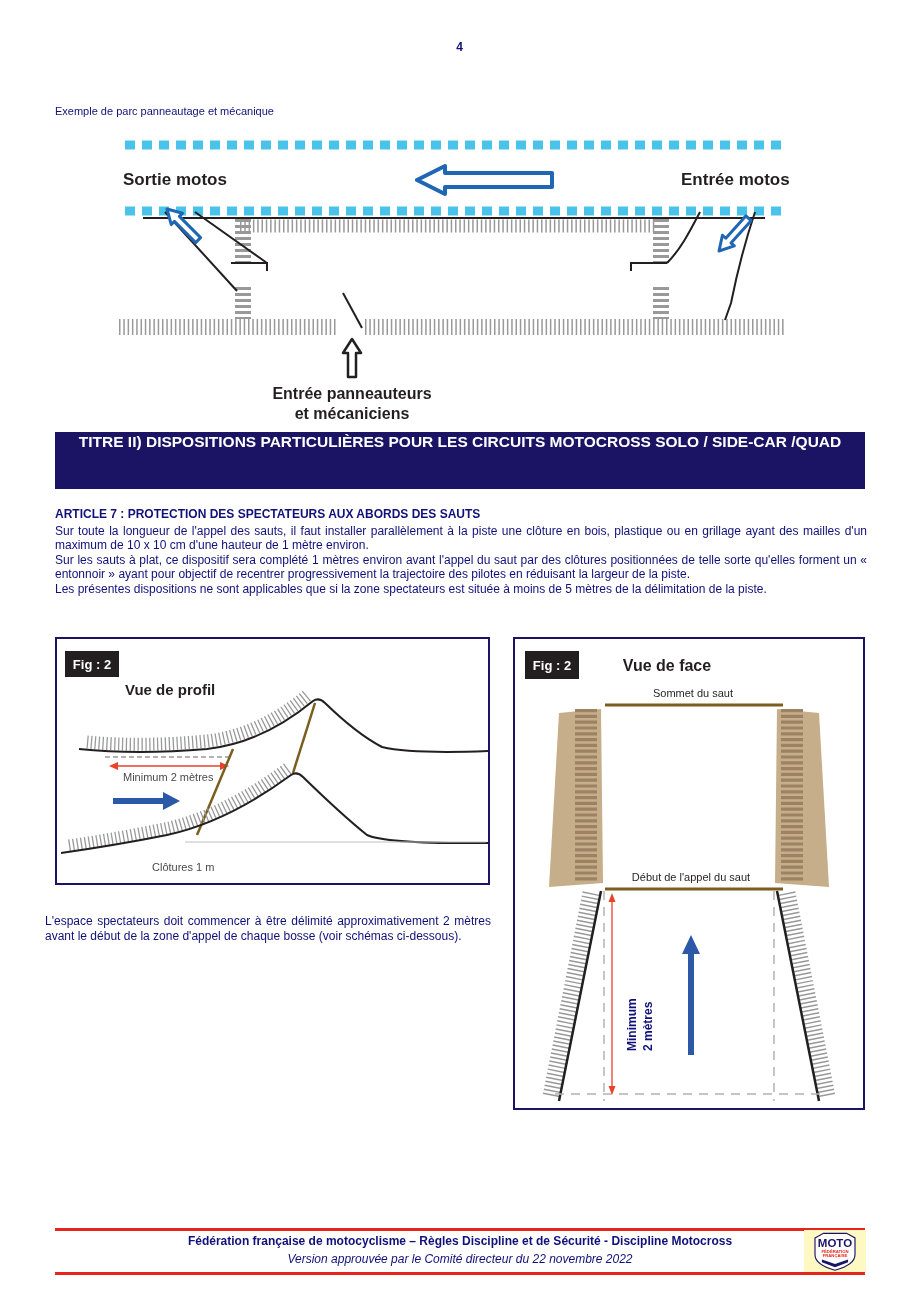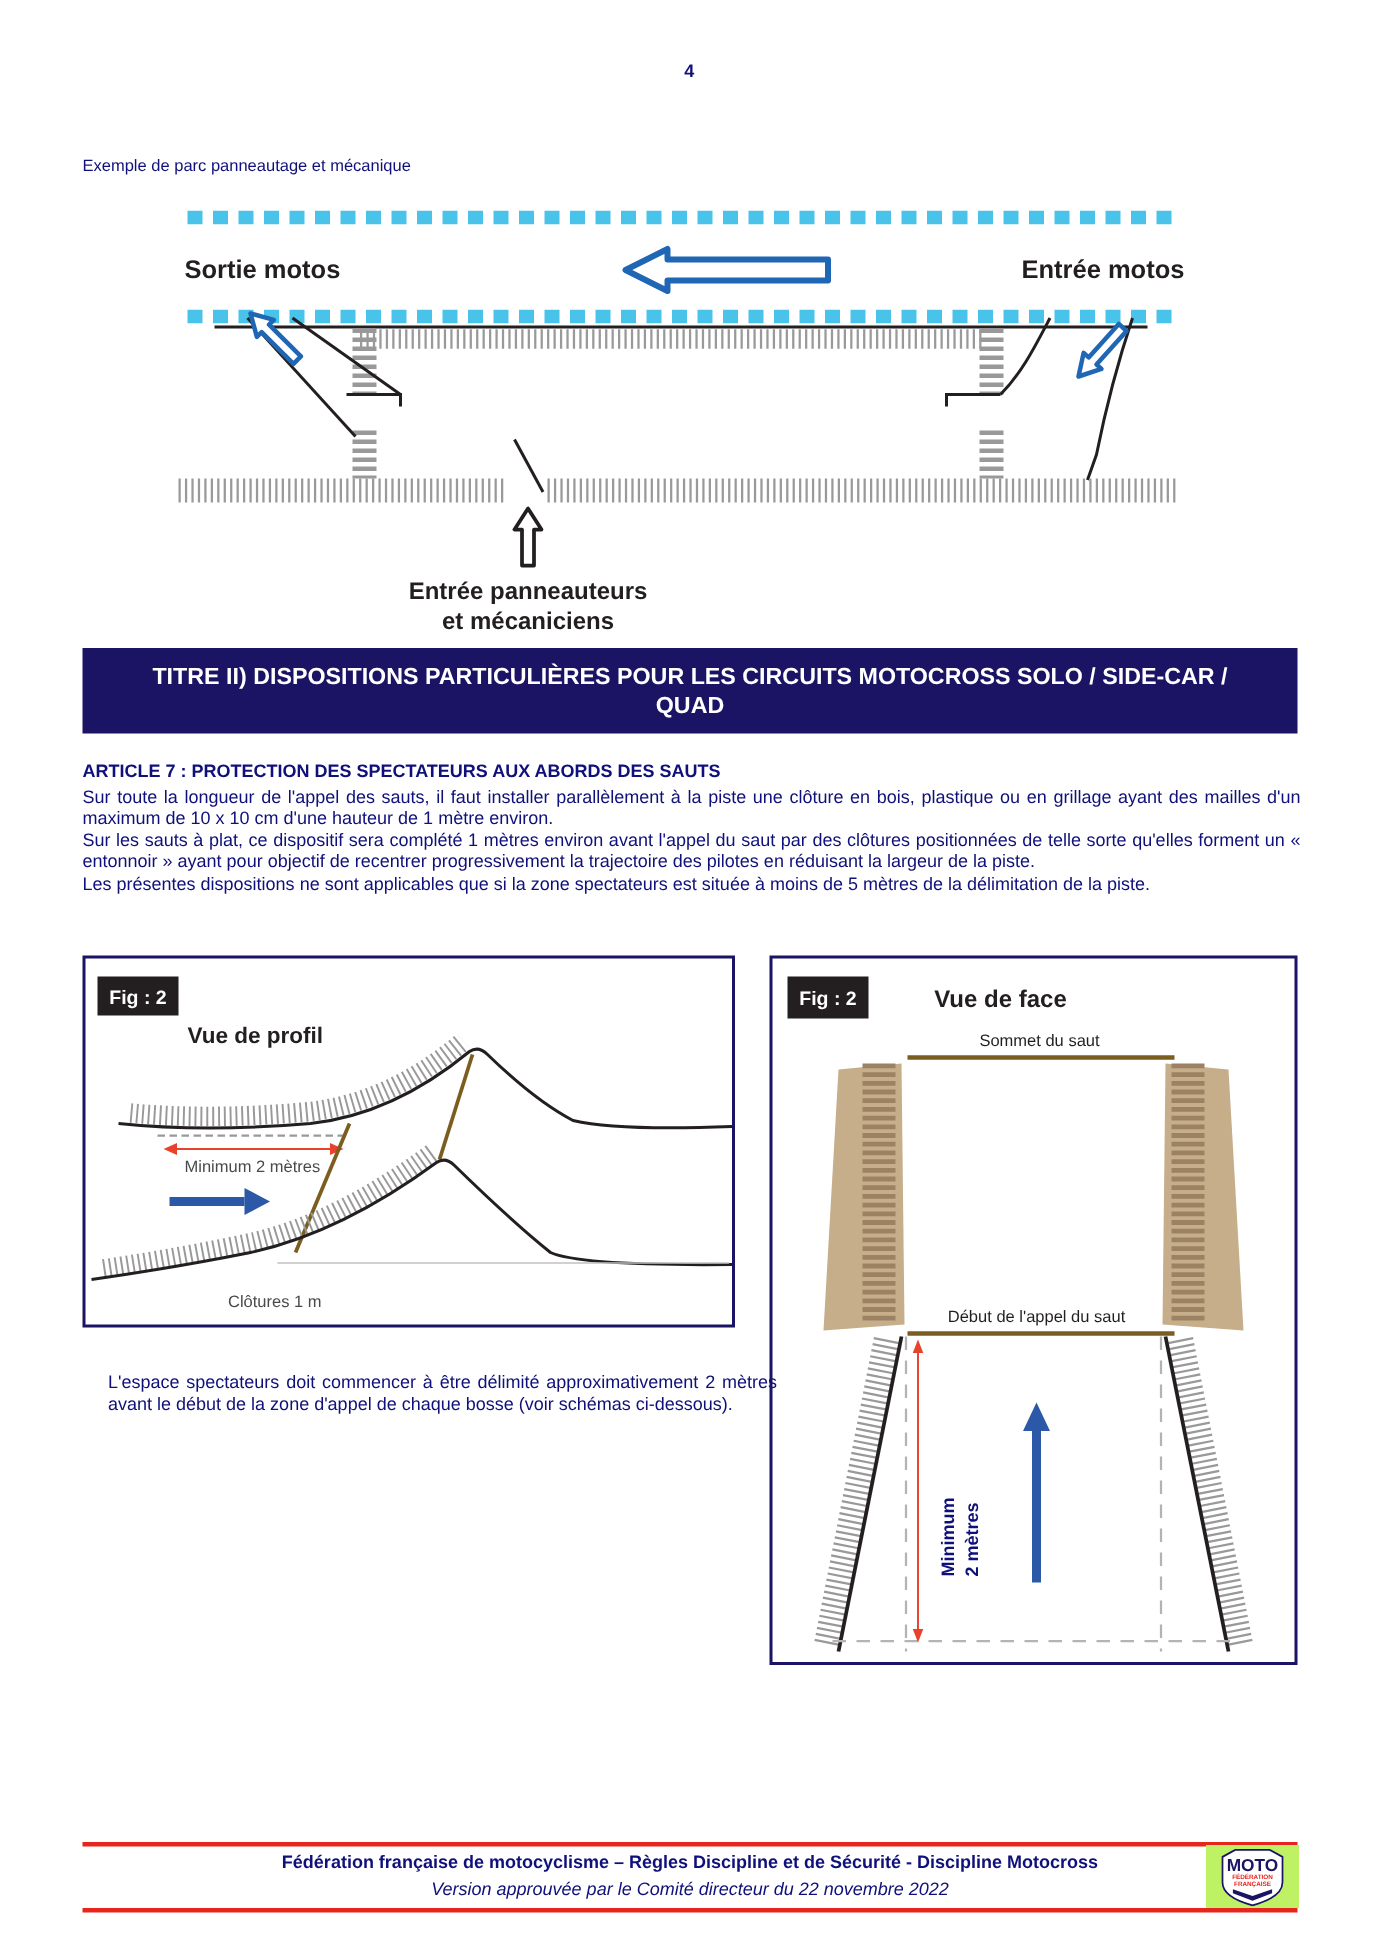--- a/index.html
+++ b/index.html
@@ -3,32 +3,32 @@
 <meta charset="utf-8">
 <style>
   html,body{margin:0;padding:0;background:#ffffff;}
   #page{position:relative;width:919px;height:1300px;background:#ffffff;overflow:hidden;
         font-family:"Liberation Sans", sans-serif;color:#10107a;}
   .abs{position:absolute;}
   #page-number{top:40px;left:0;width:919px;text-align:center;font-size:12px;font-weight:bold;}
   #caption{top:105px;left:55px;width:760px;font-size:11px;}
   #diagram1{top:123px;left:115px;}
   #title-banner{top:432px;left:55px;width:810px;height:57px;background:#1b1464;color:#ffffff;
-    display:flex;flex-direction:column;justify-content:center;align-items:center;
+    display:flex;justify-content:center;align-items:flex-start;
     font-weight:bold;font-size:15.5px;line-height:19px;text-align:center;}
   #article{top:507px;left:55px;width:812px;font-size:12px;line-height:14.6px;}
   #article .heading{font-weight:bold;margin-bottom:2px;}
   #article p{margin:0;text-align:justify;}
   #fig-profile-box{top:637px;left:55px;width:435px;height:248px;border:2px solid #1b1464;box-sizing:border-box;background:#fff;}
   #fig-face-box{top:637px;left:513px;width:352px;height:473px;border:2px solid #1b1464;box-sizing:border-box;background:#fff;}
-  #spectator-para{top:914px;left:72px;width:446px;font-size:12px;line-height:15px;text-align:justify;}
+  #spectator-para{top:914px;left:45px;width:446px;font-size:12px;line-height:15px;text-align:justify;}
   .redline{left:55px;width:810px;height:3px;background:#e8251d;}
   #footer-line1{top:1234px;left:55px;width:810px;text-align:center;font-weight:bold;font-size:12px;}
   #footer-line2{top:1252px;left:55px;width:810px;text-align:center;font-style:italic;font-size:12px;}
-  #logo-box{top:1230px;left:804px;width:62px;height:42px;background:#bef264;display:flex;align-items:center;justify-content:center;}
+  #logo-box{top:1230px;left:804px;width:62px;height:42px;background:#fef9c3;display:flex;align-items:center;justify-content:center;}
   svg text{font-family:"Liberation Sans", sans-serif;}
 </style>
 </head>
 <body>
 
 <div id="page">
 
   <div class="abs" id="page-number">4</div>
 
   <div class="abs" id="caption">Exemple de parc panneautage et mécanique</div>

